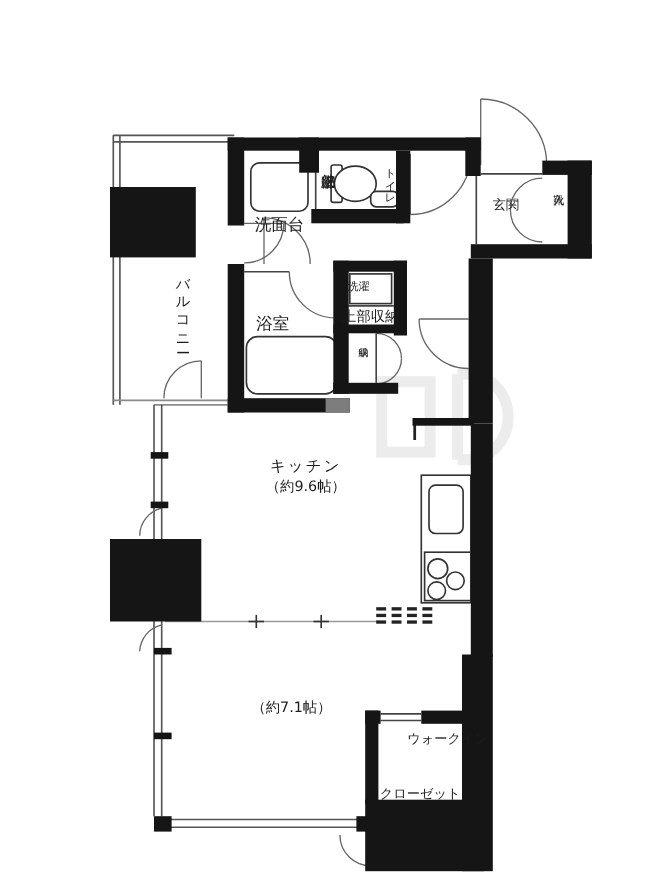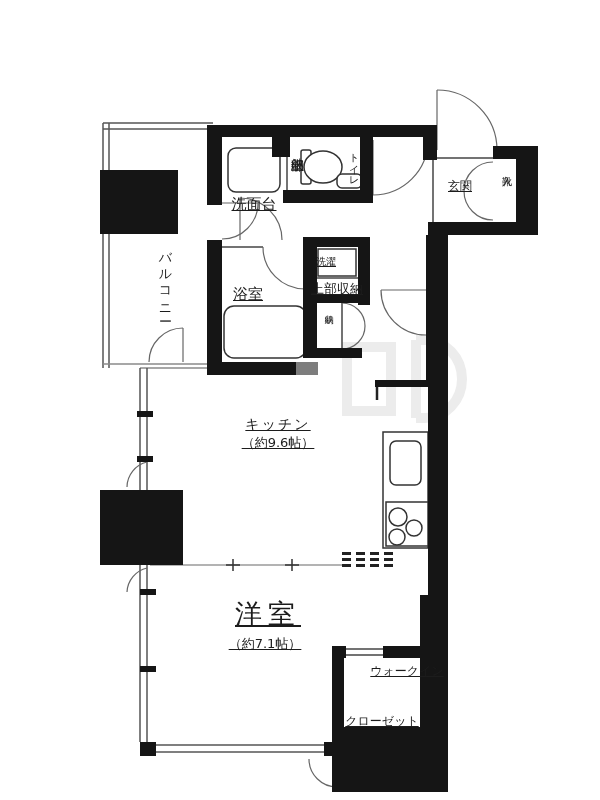--- a/index.html
+++ b/index.html
@@ -1,20 +1,20 @@
 <!DOCTYPE html>
 <html><head>
 <meta charset="utf-8">
 <style>
   html,body{margin:0;padding:0;background:#ffffff;}
   .canvas{position:relative;width:600px;height:800px;background:#ffffff;overflow:hidden;
           font-family:"DejaVu Sans",sans-serif;}
   .canvas svg{position:absolute;left:0;top:0;}
   .lbl{position:absolute;color:#1c1c1c;white-space:nowrap;line-height:1.15;}
-  .h{transform:translateX(-50%);text-align:center;text-decoration:underline;}
+  .h{transform:translateX(-50%);text-align:center;}
   .v{writing-mode:vertical-rl;text-orientation:upright;}
   .fs27{font-size:27px;letter-spacing:6px;}
   .fs15{font-size:15px;letter-spacing:1px;}
   .fs14{font-size:14px;letter-spacing:2px;}
   .fs13{font-size:13px;}
   .fs12{font-size:12px;}
   .fs11{font-size:15px;}
   .fs10{font-size:10px;}
   .fs9{font-size:9px;}
   .fs7{font-size:13px;letter-spacing:0;}
@@ -181,18 +181,17 @@
   <div class="lbl v fs10" style="left:348px;top:146px;">トイレ</div>
   <div class="lbl v fs7" style="left:289px;top:148px;">上部収納</div>
   <div class="lbl h fs12" style="left:460px;top:180px;">玄関</div>
   <div class="lbl v fs10" style="left:501px;top:168px;">靴入</div>
   <div class="lbl h fs11" style="left:248px;top:286px;">浴室</div>
   <div class="lbl h fs10" style="left:326px;top:256px;">洗濯</div>
   <div class="lbl h fs7" style="left:337px;top:282px;">上部収納</div>
   <div class="lbl v fs9" style="left:324px;top:308px;">収納</div>
   <div class="lbl h fs14" style="left:278px;top:397px;margin-top:19px;">キッチン</div>
   <div class="lbl h fs13" style="left:278px;top:436px;">（約9.6帖）</div>
-  <div class="lbl h fs27" style="left:268px;top:598px;">洋室</div>
   <div class="lbl h fs13" style="left:265px;top:637px;">（約7.1帖）</div>
   <div class="lbl h fs12" style="left:384px;top:665px;margin-left:23px;">ウォークイン</div>
   <div class="lbl h fs12" style="left:382px;top:683px;margin-top:32px;">クローゼット</div>
 
 </div>
 
 </body></html>

